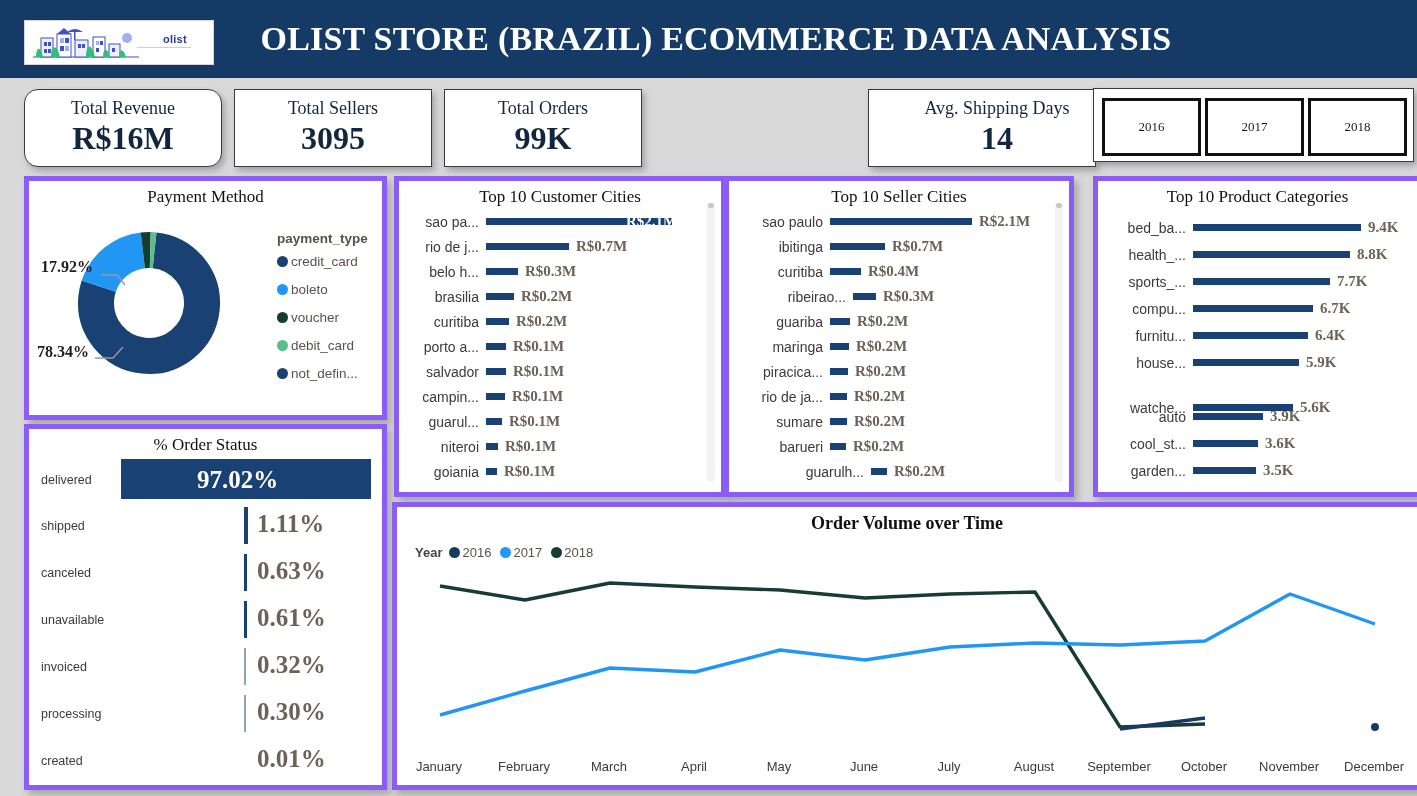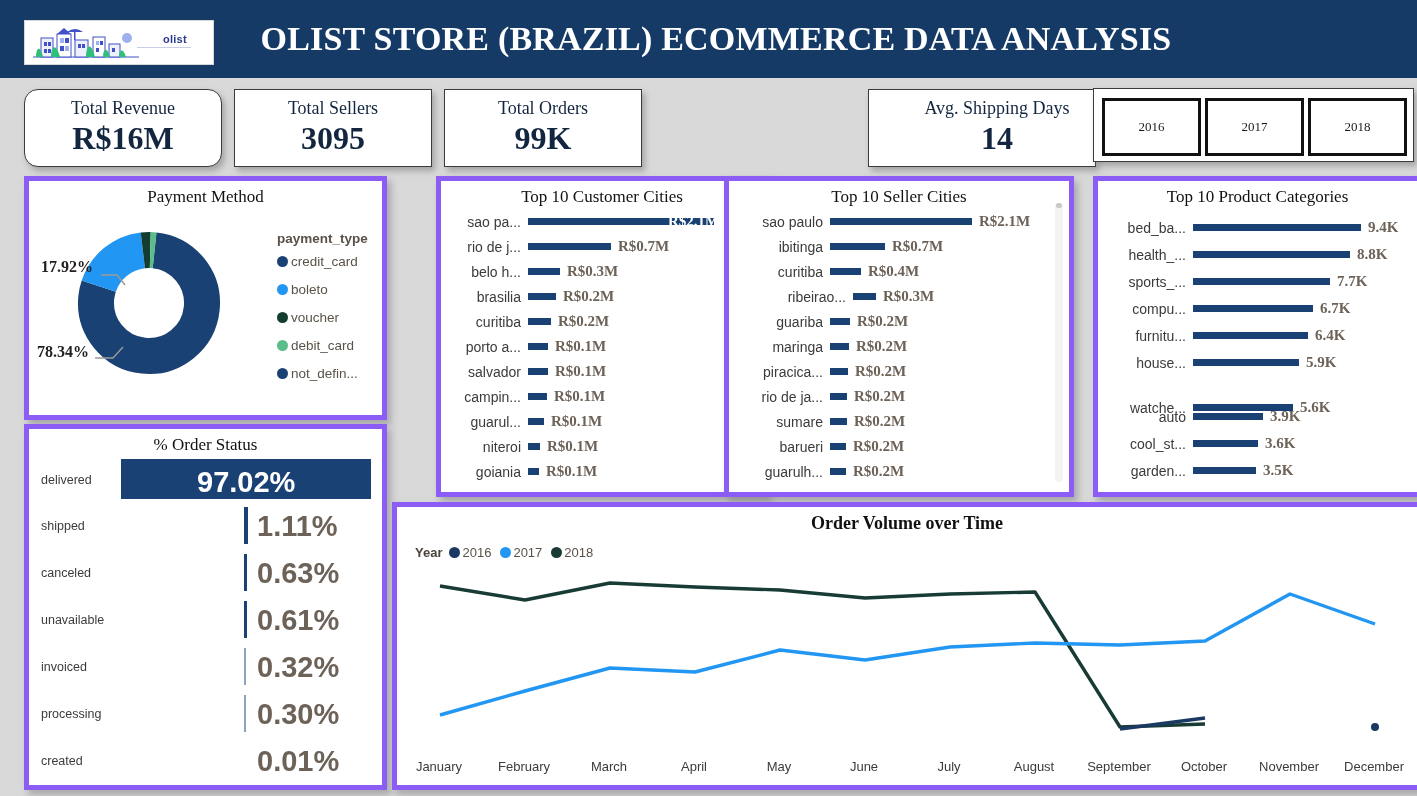--- a/index.html
+++ b/index.html
@@ -90,22 +90,22 @@
   }
 
   
   .status-row{position:absolute;left:0;width:100%;height:46px;}
   .status-name{
     position:absolute;left:12px;font-family:"Liberation Sans",sans-serif;
     font-size:12.5px;color:#3b3b3b;
   }
   .status-bar{position:absolute;background:#1a4173;}
   .status-val{
-    position:absolute;font-family:Liberation Sans, sans-serif;font-weight:700;
-    font-size:29px;color:#6d6258;text-align:center;
+    position:absolute;font-family:Liberation Serif, serif;font-weight:700;
+    font-size:25px;color:#6d6258;text-align:center;
   }
   .status-val.inbar{color:#fff;}
 
   
   .bchart{position:absolute;left:0;top:30px;right:0;bottom:4px;}
   .brow{position:absolute;left:0;width:100%;display:flex;align-items:center;}
   .blabel{
     font-family:"Liberation Sans",sans-serif;font-size:14px;color:#3b3b3b;
     text-align:right;white-space:nowrap;overflow:hidden;flex:none;
   }
@@ -288,21 +288,21 @@
       <div class="status-bar" style="left:215px;top:4px;width:2px;height:37px;background:#8da3bd;"></div>
       <div class="status-val" style="left:228px;top:7px;">0.30%</div>
     </div>
 
     <div class="status-row" style="top:309px;">
       <div class="status-name" style="top:16px;">created</div>
       <div class="status-val" style="left:228px;top:7px;">0.01%</div>
     </div>
   </div>
 
-  <div class="panel" style="left:394px;top:176px;width:322px;height:311px;margin-left:42px;">
+  <div class="panel" style="left:394px;top:176px;width:322px;height:311px;">
     <div class="panel-title">Top 10 Customer Cities</div>
     <div class="bchart">
       <div class="brow" style="top:2px;">
           <span class="blabel" style="width:80px;">sao pa...</span>
           <span class="bbar" style="width:186px;"></span>
           <span class="bval over">R$2.1M</span>
         </div>
       <div class="brow" style="top:27px;">
           <span class="blabel" style="width:80px;">rio de j...</span>
           <span class="bbar" style="width:83px;"></span>
@@ -406,21 +406,21 @@
           <span class="blabel" style="width:94px;">sumare</span>
           <span class="bbar" style="width:17px;"></span>
           <span class="bval">R$0.2M</span>
         </div>
       <div class="brow" style="top:227px;">
           <span class="blabel" style="width:94px;">barueri</span>
           <span class="bbar" style="width:16px;"></span>
           <span class="bval">R$0.2M</span>
         </div>
       <div class="brow" style="top:252px;">
-          <span class="blabel" style="width:94px;">guarulh...</span>
+          <span class="blabel" style="width:94px;margin-left:41px;">guarulh...</span>
           <span class="bbar" style="width:16px;"></span>
           <span class="bval">R$0.2M</span>
         </div>
     </div>
     <div class="scrollbar" style="right:6px;">
       <div class="scrollthumb"></div>
     </div>
   </div>
 
   <div class="panel" style="left:1093px;top:176px;width:319px;height:311px;">

